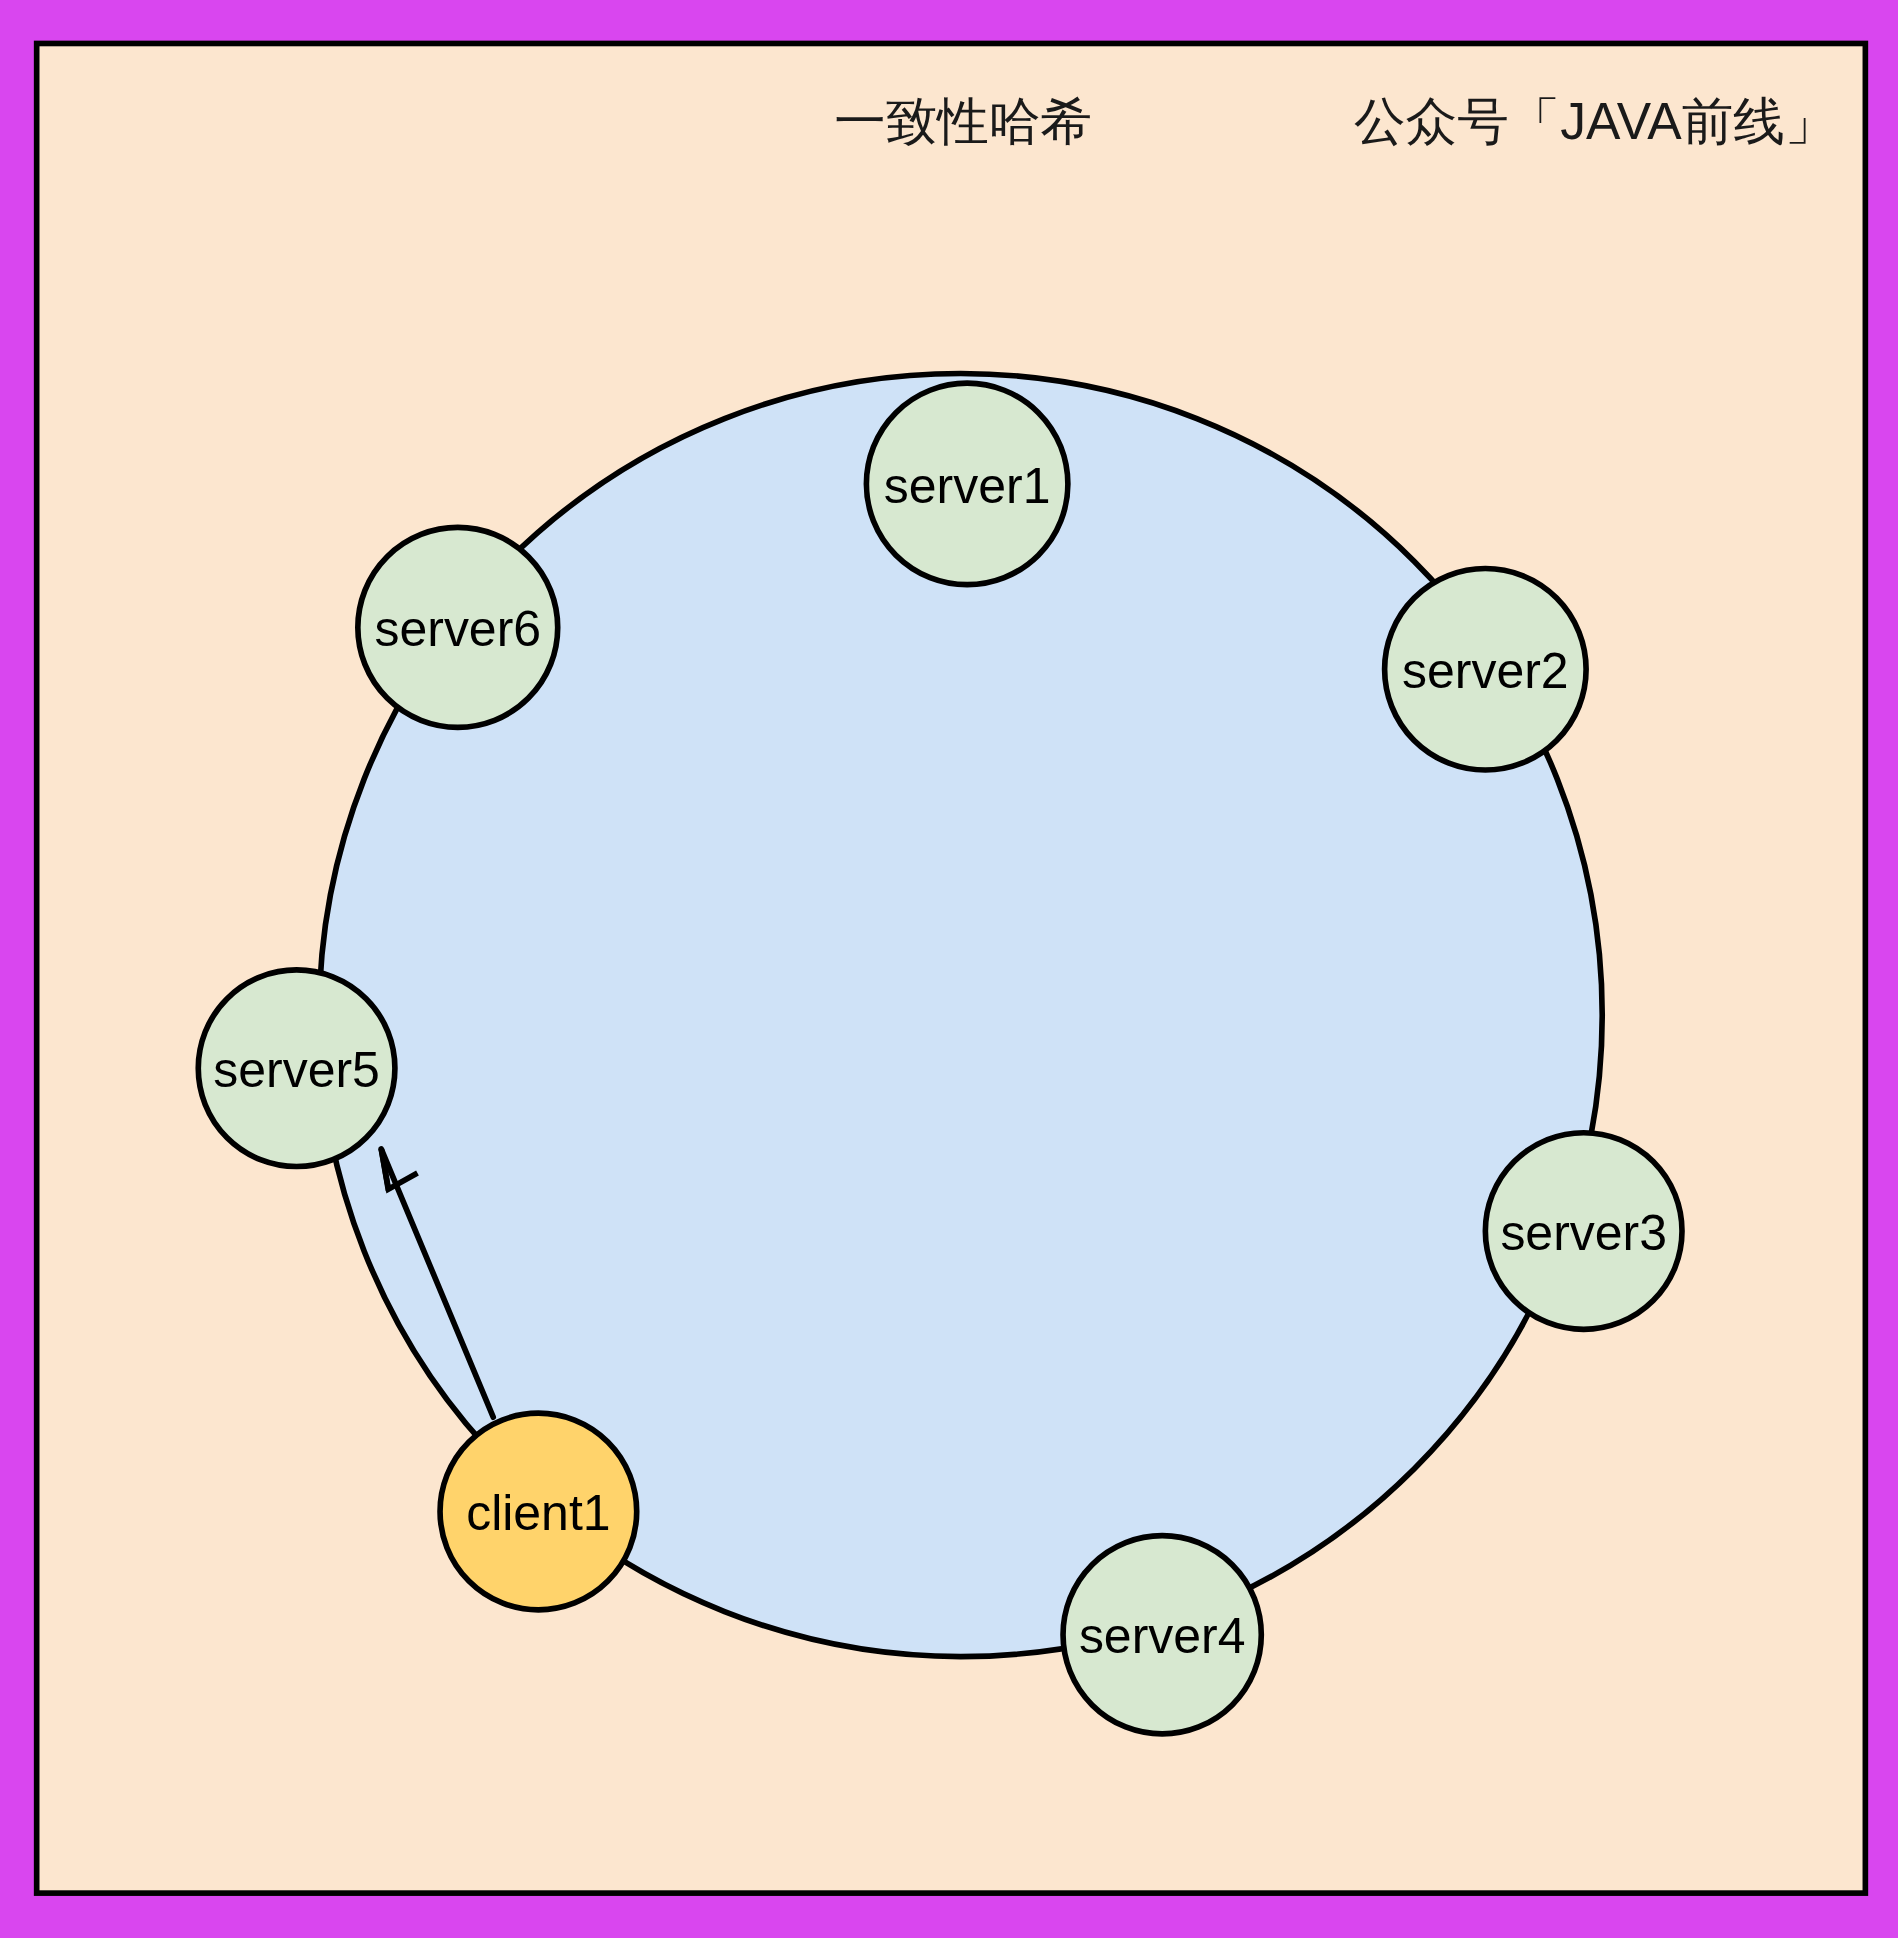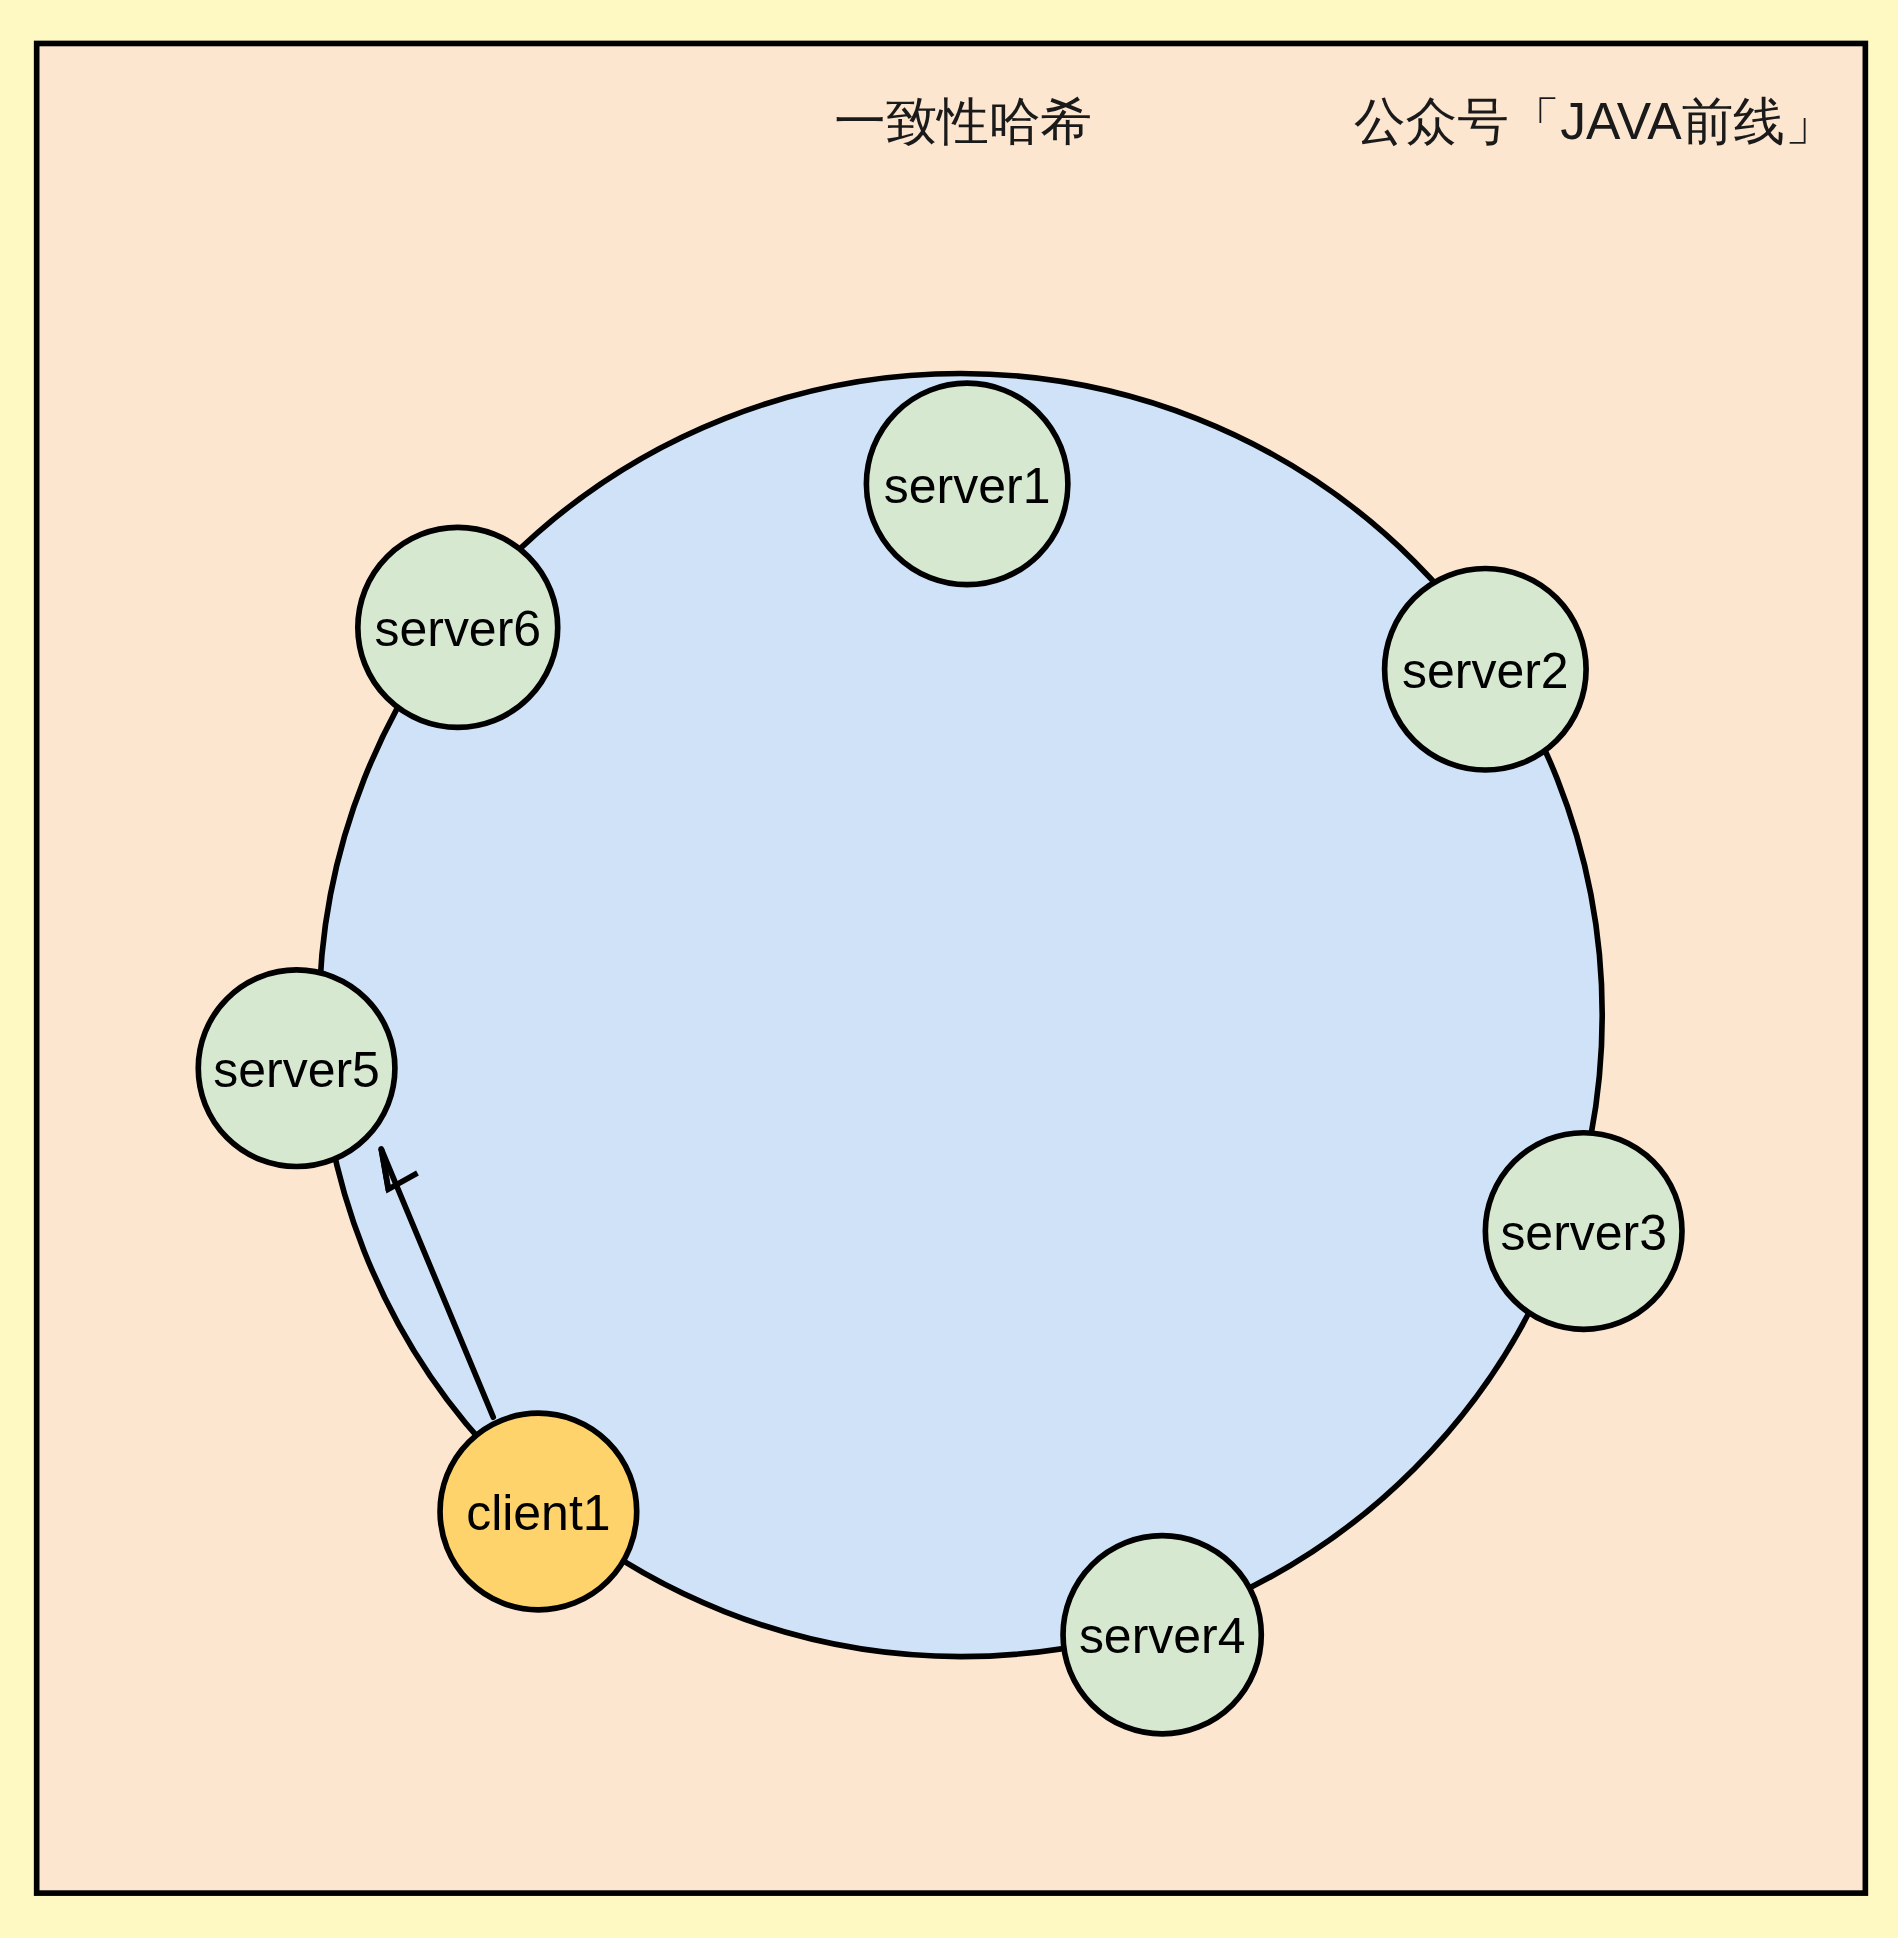--- a/index.html
+++ b/index.html
@@ -10,21 +10,21 @@
   body {
     width: 1898px;
     height: 1939px;
     font-family: "Liberation Sans", "DejaVu Sans", sans-serif;
     overflow: hidden;
   }
   #diagram-root {
     position: relative;
     width: 1898px;
     height: 1939px;
-    background: #fef9c3;
+    background: #d946ef;
   }
   #diagram-svg {
     position: absolute;
     top: 0;
     left: 0;
     width: 1898px;
     height: 1939px;
     display: block;
   }
   .node-label {

